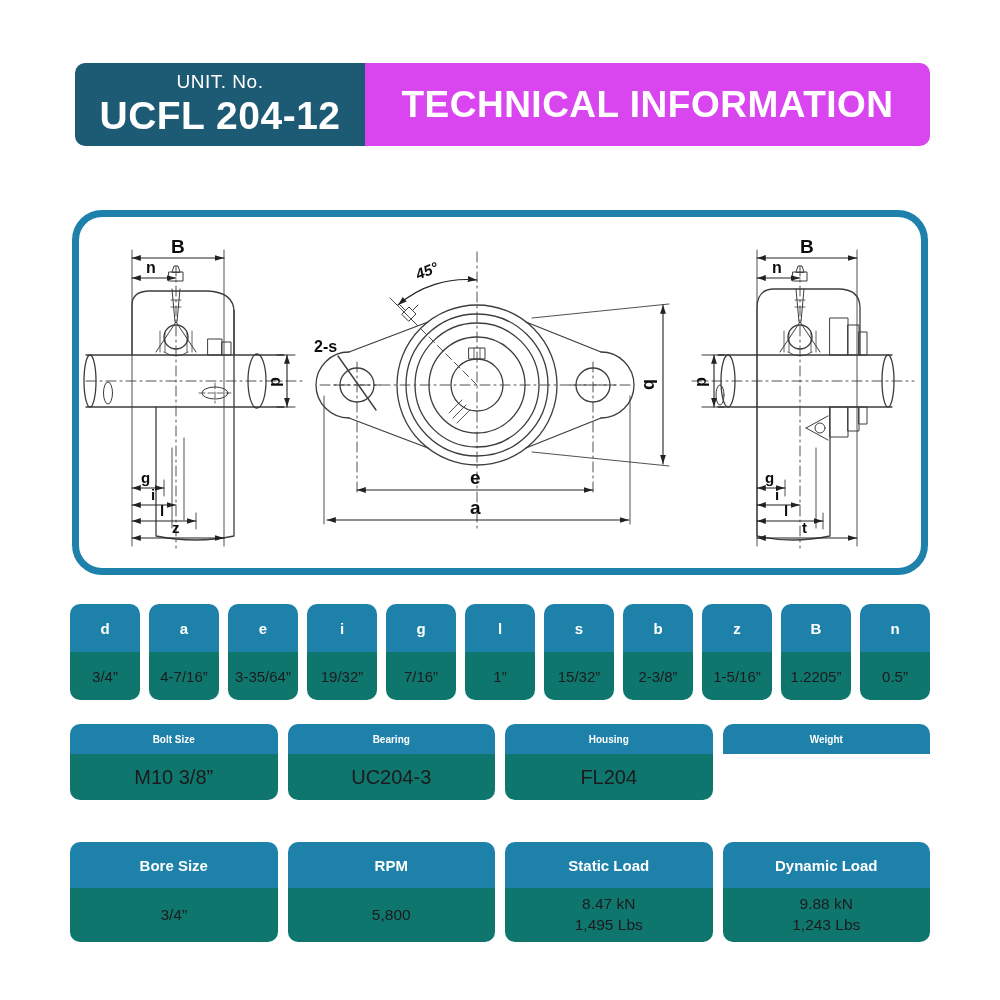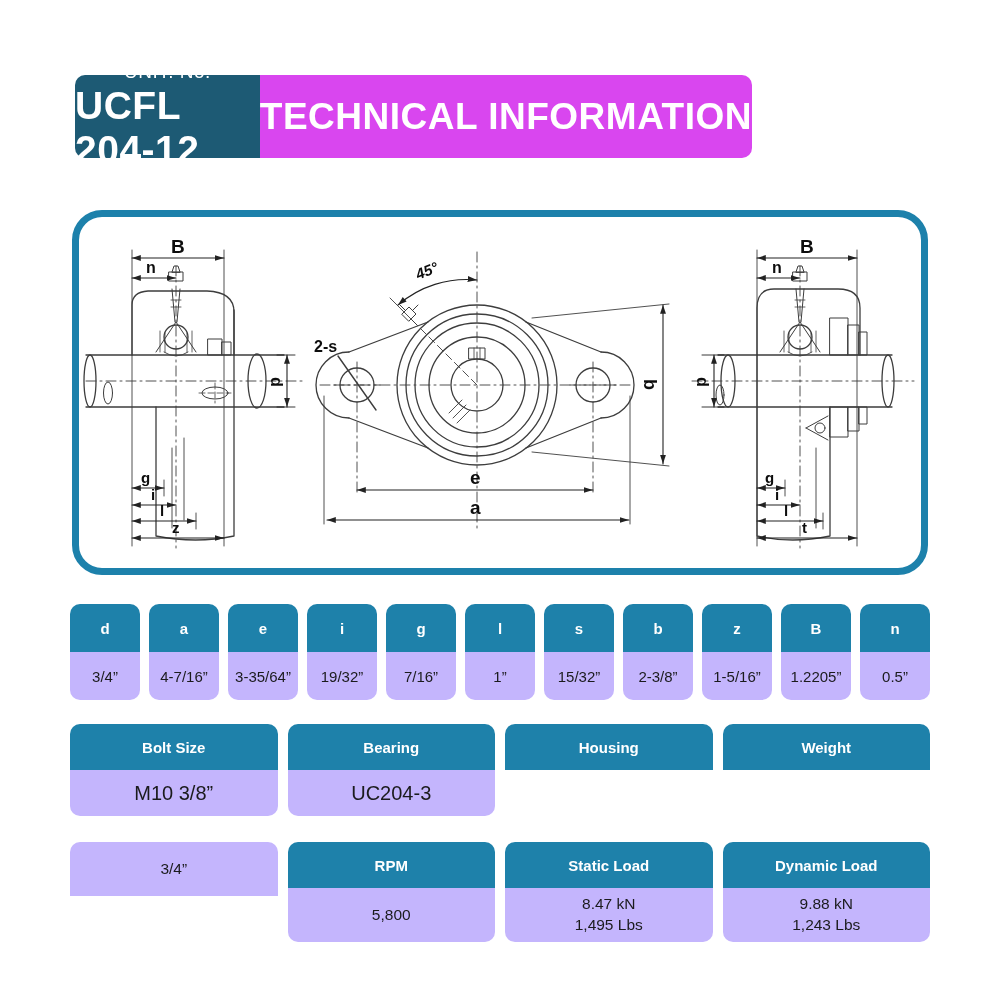--- a/index.html
+++ b/index.html
@@ -1,44 +1,44 @@
 <!DOCTYPE html>
 <html><head>
 <meta charset="utf-8">
 <style>
   html,body{margin:0;padding:0;background:#ffffff;}
   .page{position:relative;width:1000px;height:1000px;background:#ffffff;overflow:hidden;
         font-family:"Liberation Sans","DejaVu Sans",sans-serif;}
   
-  .banner{position:absolute;left:75px;top:63px;width:677px;height:83px;display:flex;margin-top:12px;}
+  .banner{position:absolute;left:75px;top:63px;width:855px;height:83px;display:flex;}
   .banner-left{width:290px;background:#1d5a74;border-radius:10px 0 0 10px;color:#fff;
                display:flex;flex-direction:column;align-items:center;justify-content:center;}
   .unit-label{font-size:19px;font-weight:500;letter-spacing:.5px;}
   .unit-number{font-size:39px;font-weight:800;letter-spacing:.5px;margin-top:1px;}
   .banner-right{flex:1;background:#d946ef;border-radius:0 10px 10px 0;
                 display:flex;align-items:center;justify-content:center;}
   .banner-title{color:#fff;font-size:37px;font-weight:800;letter-spacing:.5px;white-space:nowrap;}
   
   .panel{position:absolute;left:72px;top:210px;width:856px;height:365px;box-sizing:border-box;
          border:7px solid #1d81ab;border-radius:30px;background:#fff;}
   .panel svg{display:block;width:842px;height:351px;}
   .dim-label{font-weight:bold;fill:#0d0d0d;}
   
   .tbl{position:absolute;left:70px;width:860px;display:flex;}
   .dim-table{top:604px;gap:9px;}
   .spec-table{top:724px;gap:10px;}
   .load-table{top:842px;gap:10px;}
   .col{flex:1;border-radius:10px;overflow:hidden;text-align:center;}
   .cell-h{background:#1e81aa;color:#ffffff;display:flex;align-items:center;justify-content:center;
           font-weight:600;}
-  .cell-v{background:#c4b5fd;color:#1b1b1d;display:flex;align-items:center;justify-content:center;
+  .cell-v{background:#0f766e;color:#1b1b1d;display:flex;align-items:center;justify-content:center;
           font-weight:500;}
   .dim-table .cell-h{height:48px;font-size:15px;}
   .dim-table .cell-v{height:48px;font-size:15px;}
-  .spec-table .cell-h{height:46px;font-size:15px;}
+  .spec-table .cell-h{height:30px;font-size:10px;}
   .spec-table .cell-v{height:46px;font-size:20px;}
   .load-table .cell-h{height:46px;font-size:15px;}
   .load-table .cell-v{height:54px;font-size:15.5px;flex-direction:column;line-height:1.35;}
 </style>
 </head>
 <body>
 
 <div class="page">
 
   <div class="banner">
@@ -304,28 +304,30 @@
     <div class="col">
       <div class="cell-h">Bolt Size</div>
       <div class="cell-v">M10 3/8”</div>
     </div>
     <div class="col">
       <div class="cell-h">Bearing</div>
       <div class="cell-v">UC204-3</div>
     </div>
     <div class="col">
       <div class="cell-h">Housing</div>
+      <div class="cell-v">FL204</div>
     </div>
     <div class="col">
       <div class="cell-h">Weight</div>
     </div>
   </div>
 
   <div class="tbl load-table">
     <div class="col">
+      <div class="cell-h">Bore Size</div>
       <div class="cell-v">
         <div>3/4”</div>
         <div></div>
       </div>
     </div>
     <div class="col">
       <div class="cell-h">RPM</div>
       <div class="cell-v">
         <div>5,800</div>
         <div></div>

